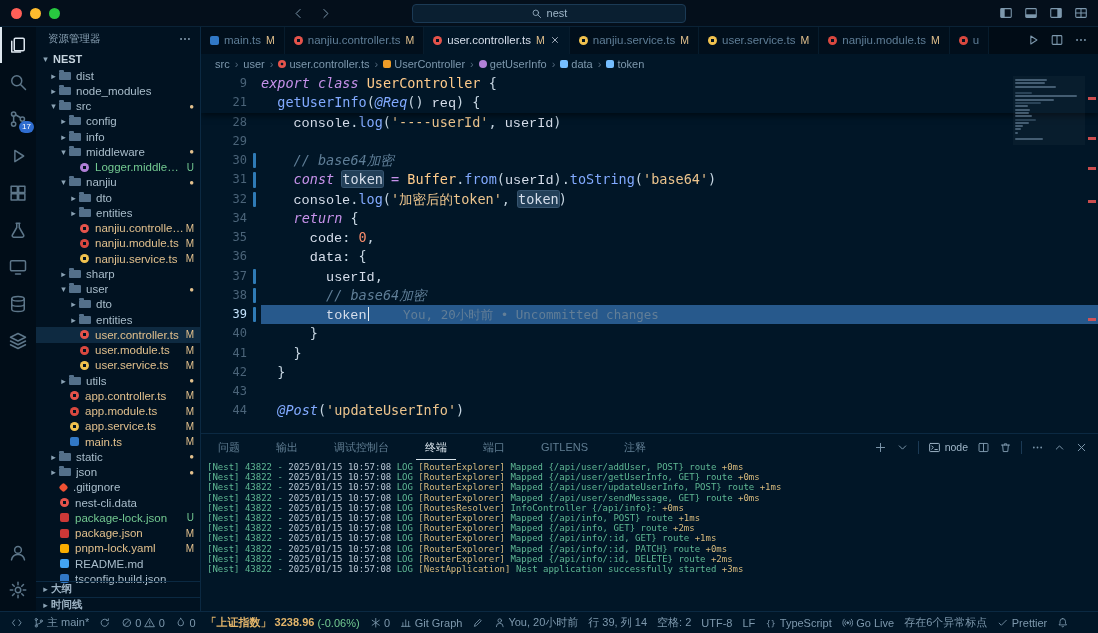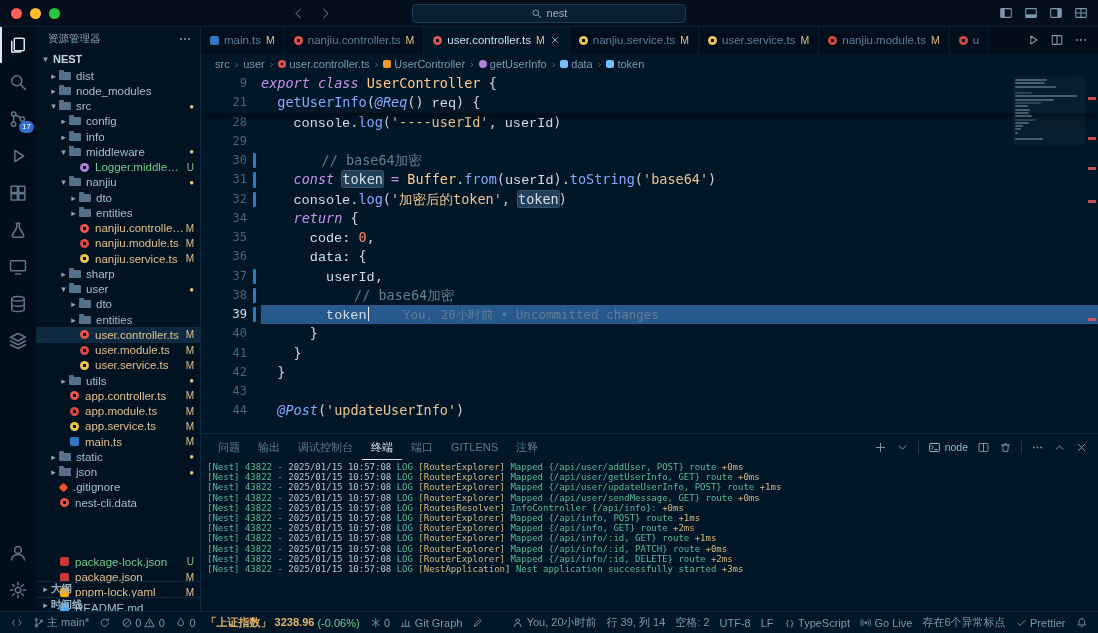--- a/index.html
+++ b/index.html
@@ -70,21 +70,21 @@
   #editor{position:absolute;top:48px;left:0;right:0;bottom:178px;overflow:hidden;background:#011627;
           font-family:"DejaVu Sans Mono","Liberation Mono",monospace;font-size:13.5px;}
   .cline{display:flex;height:19.25px;line-height:19.25px;white-space:pre;}
   .lnum{width:46px;flex:none;text-align:right;padding-right:14px;color:#4b6479;font-size:12px;position:relative;}
   .lnum.cur{color:#c5e4fd;}
   .chgbar{position:absolute;right:5px;top:2px;bottom:2px;width:3px;background:#2f7bb6;border-radius:1px;}
   .ltext{flex:1;padding-right:14px;}
   .cline.sel .ltext{background:#27598c;}
   .tk-kw{color:#c792ea;font-style:italic;} .tk-cls{color:#ffcb8b;} .tk-fn{color:#82aaff;}
   .tk-dec{color:#82aaff;font-style:italic;} .tk-var{color:#d6deeb;font-family:Liberation Mono, monospace;} .tk-str{color:#ecc48d;}
-  .tk-cmt{color:#5f7e97;margin-left:28px;} .tk-num{color:#f78c6c;} .tk-pn{color:#c5d4e0;} .tk-pl{color:#d6deeb;}
+  .tk-cmt{color:#5f7e97;font-style:italic;} .tk-num{color:#f78c6c;} .tk-pn{color:#c5d4e0;} .tk-pl{color:#d6deeb;}
   .tk-hl{color:#d6deeb;background:rgba(88,128,166,.4);box-shadow:0 0 0 1px rgba(120,160,200,.45);border-radius:2px;}
   .blame{color:#627e97;margin-left:34px;font-size:12.5px;}
   .cursor{display:inline-block;width:1.5px;height:14px;background:#e6edf3;vertical-align:-2px;margin-left:1px;}
   #sticky{position:relative;z-index:3;background:#011627;box-shadow:0 3px 6px rgba(0,0,0,.5);}
   #minimap{position:absolute;top:2px;right:13px;width:68px;z-index:4;background:rgba(255,255,255,.03);padding:3px 2px;}
   .mmbar{height:2px;margin-bottom:1.3px;background:rgba(141,173,199,.45);border-radius:1px;}
   .mmbar.c{background:rgba(94,126,151,.4);}
   #ruler{position:absolute;top:0;right:0;width:13px;bottom:0;z-index:5;}
   .rmark{position:absolute;right:2px;width:8px;height:3px;background:#e05252;opacity:.9;}
 
@@ -96,21 +96,21 @@
   #panel-actions{margin-left:auto;display:flex;align-items:center;gap:9px;padding-right:10px;color:#7d98ad;}
   #panel-actions .icon svg{width:13px;height:13px;}
   .pa-sep{width:1px;height:13px;background:#1b3a55;}
   #node-item{display:flex;align-items:center;gap:4px;font-size:10.5px;color:#9fb6c8;}
   #terminal{position:absolute;top:26px;left:0;right:0;bottom:0;padding:2px 0 0 6px;
             font-family:"DejaVu Sans Mono","Liberation Mono",monospace;font-size:9px;line-height:10.2px;color:#9fb6c6;}
   .t-g{color:#5fb894;} .t-ts{color:#b7c5d3;} .t-y{color:#d7ba7d;}
   #term-box{width:388px;border:2px solid #d93030;border-radius:4px;padding:1px 6px;margin-top:1px;color:#bfcdd9;font-size:8.8px;line-height:9.8px;}
 
   
-  #statusbar{position:absolute;left:0;right:0;bottom:0;height:21px;background:#011627;border-top:1px solid #0b2942;display:flex;align-items:center;justify-content:space-between;padding:0 6px;font-size:11px;color:#7d98ad;z-index:30;}
+  #statusbar{position:absolute;left:0;right:0;bottom:0;height:21px;background:#011627;border-top:1px solid #0b2942;display:flex;align-items:center;justify-content:flex-start;padding:0 6px;font-size:11px;color:#7d98ad;z-index:30;}
   #sb-left,#sb-right{display:flex;align-items:center;height:100%;}
   .sb-item{display:flex;align-items:center;gap:3px;padding:0 5px;height:100%;white-space:nowrap;}
   .sb-item .icon svg{width:11.5px;height:11.5px;}
 </style>
 </head>
 <body>
 
 <div id="window">
 
   <div id="titlebar">
@@ -464,21 +464,21 @@
           <span class="fi fi-git"></span>
           <span class="lbl">.gitignore</span>
           <span class="right"></span>
         </div>
         <div class="trow" style="padding-left: 12px;">
           <span class="chev"></span>
           <span class="fi fi-nestcli"></span>
           <span class="lbl">nest-cli.data</span>
           <span class="right"></span>
         </div>
-        <div class="trow" style="padding-left: 12px; margin-top: 44px;">
+        <div class="trow" style="padding-left: 12px;">
           <span class="chev"></span>
           <span class="fi fi-npm"></span>
           <span class="lbl lbl-u">package-lock.json</span>
           <span class="right">
             <span class="bdg-u">U</span>
           </span>
         </div>
         <div class="trow" style="padding-left: 12px;">
           <span class="chev"></span>
           <span class="fi fi-npm"></span>
@@ -665,21 +665,21 @@
       <div id="ruler">
           <div class="rmark" style="top: 23px;"></div>
           <div class="rmark" style="top: 63px;"></div>
           <div class="rmark" style="top: 93px;"></div>
           <div class="rmark" style="top: 126px;"></div>
           <div class="rmark" style="top: 244px;"></div>
         </div>
     </div>
     <div id="panel">
       <div id="panel-tabs-row">
-        <div id="panel-tabs" style="display:flex;">
+        <div id="panel-tabs" style="display:flex;gap:18px;">
             <div class="p-tab">问题</div>
             <div class="p-tab">输出</div>
             <div class="p-tab">调试控制台</div>
             <div class="p-tab active">终端</div>
             <div class="p-tab">端口</div>
             <div class="p-tab">GITLENS</div>
             <div class="p-tab">注释</div>
           </div>
         <div id="panel-actions">
             <span class="icon">

